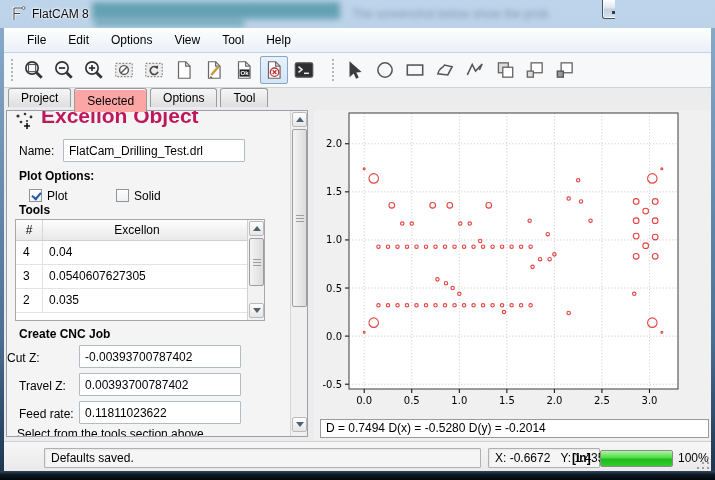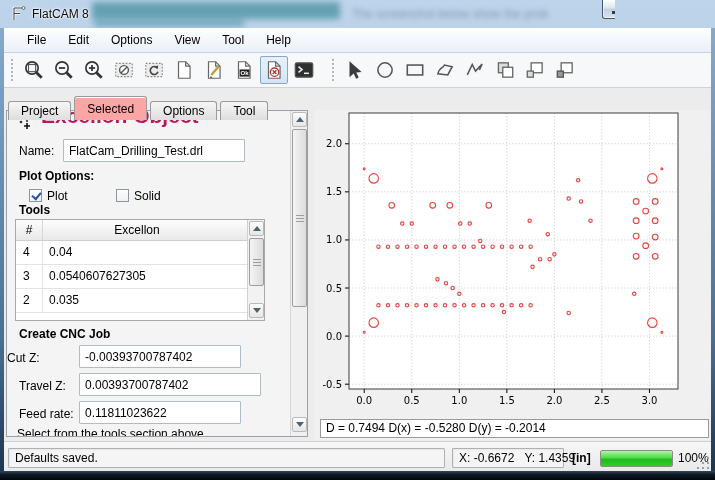--- a/index.html
+++ b/index.html
@@ -28,21 +28,21 @@
   
   .menubar { position:absolute; left:0; top:0; width:707px; height:25px; background:linear-gradient(180deg,#fdfefe,#eaf0f8); border-bottom:1px solid #c8d2dd; display:flex; align-items:center; padding-left:12px; }
   .menu-item { padding:4px 11px; font-size:12px; }
   .toolbar { position:absolute; left:0; top:25px; width:707px; height:35px; background:#f7f8f9; border-bottom:1px solid #d2d2d2; display:flex; align-items:center; }
   .tb-handle { width:3px; height:22px; margin:0 6px 0 7px; border-left:2px dotted #b0b6bc; }
   .tbicon { width:28px; height:28px; display:flex; align-items:center; justify-content:center; border:1px solid transparent; border-radius:2px; }
   .tbicon.pressed { border:1px solid #86a7c8; background:linear-gradient(180deg,#e8f1fb,#d3e4f6); }
   .tbgroup { display:flex; align-items:center; gap:2px; }
 
   
-  .tabbar { position:absolute; left:4px; top:68px; height:24px; display:flex; align-items:flex-end; z-index:3; }
+  .tabbar { position:absolute; left:4px; top:60px; height:24px; display:flex; z-index:3; }
   .tab { height:19px; margin-right:3px; padding:2px 12px 0; font-size:12px; text-align:center; background:linear-gradient(180deg,#f6f6f6,#dedede); border:1px solid #9b9b9b; border-bottom:none; border-radius:3px 3px 0 0; }
   .tab.active { height:24px; padding-top:5px; background:#fca5a5; box-shadow:inset 0 1px 0 #fff; }
 
   
   .left-panel { position:absolute; left:2px; top:82px; width:302px; height:327px; border:1px solid #9aa0a6; background:#f4f4f4; z-index:2; overflow:hidden; }
   .obj-heading { position:absolute; left:0; top:0; width:270px; height:21px; overflow:hidden; }
   .obj-heading .txt { position:absolute; left:34px; top:-7px; font-size:21px; font-weight:bold; color:#be185d; }
   .lbl { position:absolute; font-size:12px; }
   .bold { font-weight:bold; }
   .field { position:absolute; height:23px; border:1px solid #b2bac2; border-radius:1px; background:#fff; font-family:"Liberation Sans",sans-serif; font-size:12px; padding-left:5px; color:#000; }
@@ -67,21 +67,21 @@
 
   .panel-scroll { position:absolute; right:0; top:0; width:17px; height:325px; background:#f0f0f0; border-left:1px solid #d5d5d5; }
 
   
   .right-area { position:absolute; left:310px; top:82px; width:397px; height:330px; background:#f0f0f0; }
   #plot-svg { position:absolute; left:0; top:0; }
   .d-box { position:absolute; left:6px; top:309px; width:389px; height:19px; background:#fff; border:1px solid #9a9a9a; font-size:12px; line-height:17px; padding-left:5px; font-family:"Liberation Sans",sans-serif; }
 
   
   .statusbar { position:absolute; left:0; top:413px; width:707px; height:30px; background:linear-gradient(180deg,#f7f7f7,#e9e9e9); border-top:1px solid #d0d0d0; }
-  .sunken { position:absolute; border:1px solid #b0b0b0; border-radius:1px; background:#f5f5f5; box-shadow:inset 1px 1px 2px rgba(0,0,0,.06); font-size:12px; }
+  .sunken { position:absolute; border:1px solid #b0b0b0; border-radius:1px; background:#f5f5f5; box-shadow:inset 1px 1px 2px rgba(0,0,0,.06); font-size:12px;margin-left:36px; }
   .sb-msg { left:4px; top:6px; width:437px; height:20px; line-height:18px; padding-left:6px; }
   .sb-xy { left:448px; top:6px; width:112px; height:20px; line-height:18px; display:flex; gap:10px; padding-left:6px; white-space:nowrap; }
   .sb-units { position:absolute; left:568px; top:9px; font-size:12px; font-weight:bold; }
   .progress { position:absolute; left:596px; top:8px; width:73px; height:17px; border:1px solid #8a8a8a; border-radius:2px; background:#e8eee8; overflow:hidden; }
   .progress-fill { height:100%; background:linear-gradient(180deg,#aef3a6 0%,#4fdc42 45%,#1fbc1f 55%,#31cc2e 100%); }
   .sb-pct { position:absolute; left:674px; top:9px; font-size:12px; }
   .grip { position:absolute; left:694px; top:16px; width:12px; height:12px; }
   .grip i { position:absolute; width:2px; height:2px; background:#9aa0a6; }
 </style>
 </head>
@@ -318,21 +318,21 @@
             </div>
         </div>
       </div>
 
       <span class="lbl bold" style="left:12px; top:216px;">Create CNC Job</span>
 
       <span class="lbl" style="left:0; top:240px;">Cut Z:</span>
       <input class="field" style="left: 72px; top: 234px; width: 162px;" value="-0.00393700787402">
 
       <span class="lbl" style="left:12px; top:268px;">Travel Z:</span>
-      <input class="field" style="left: 72px; top: 262px; width: 182px;" value="0.00393700787402">
+      <input class="field" style="left: 72px; top: 262px; width: 162px;" value="0.00393700787402">
 
       <span class="lbl" style="left:12px; top:296px;">Feed rate:</span>
       <input class="field" style="left: 72px; top: 290px; width: 162px;" value="0.11811023622">
 
       <span class="lbl" style="left:10px; top:316px;">Select from the tools section above</span>
 
       <div class="panel-scroll">
         <div class="sb-btn" style="top:1px;">
             <span class="arrow-up"></span>
           </div>

